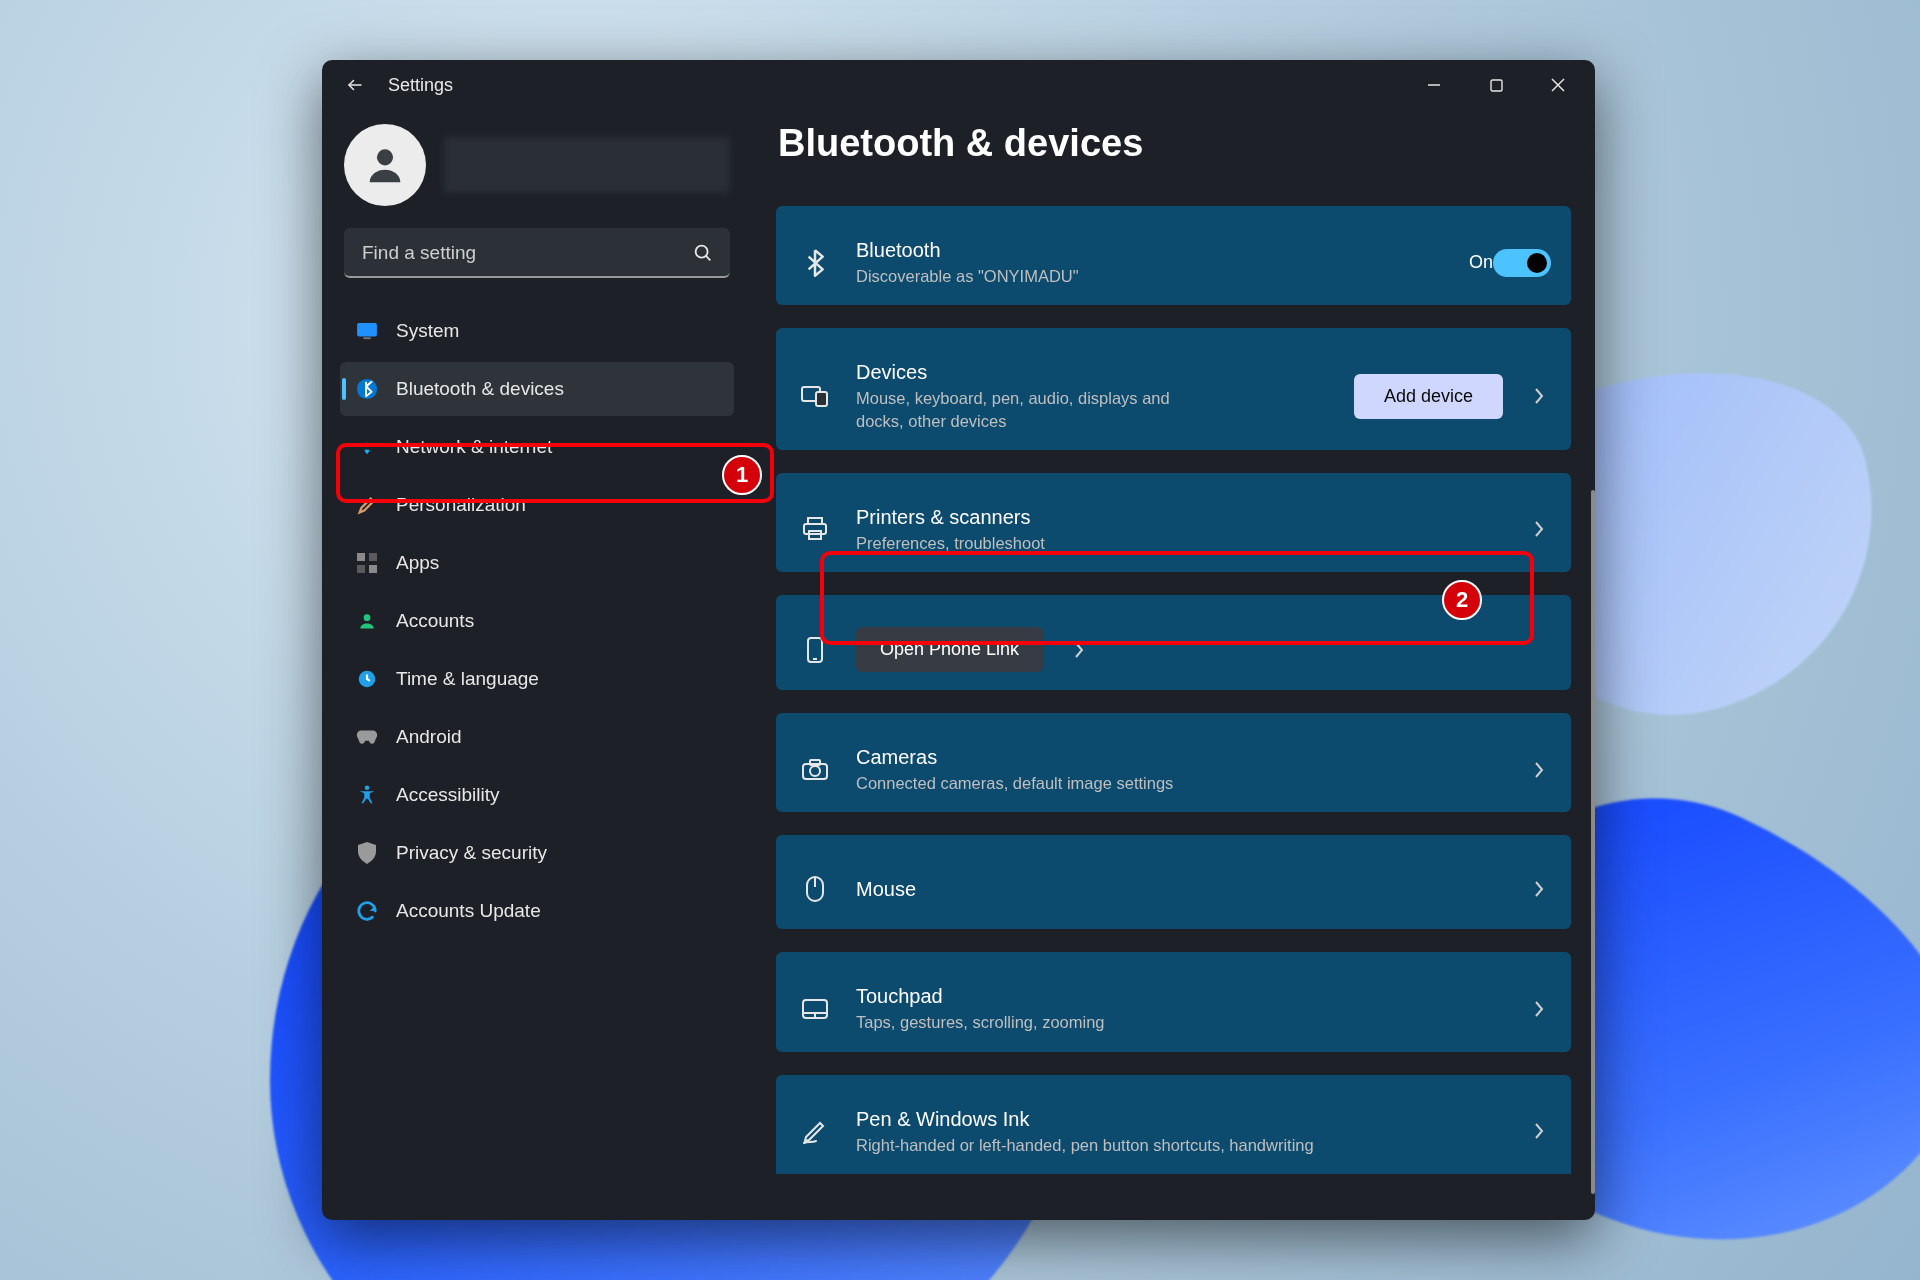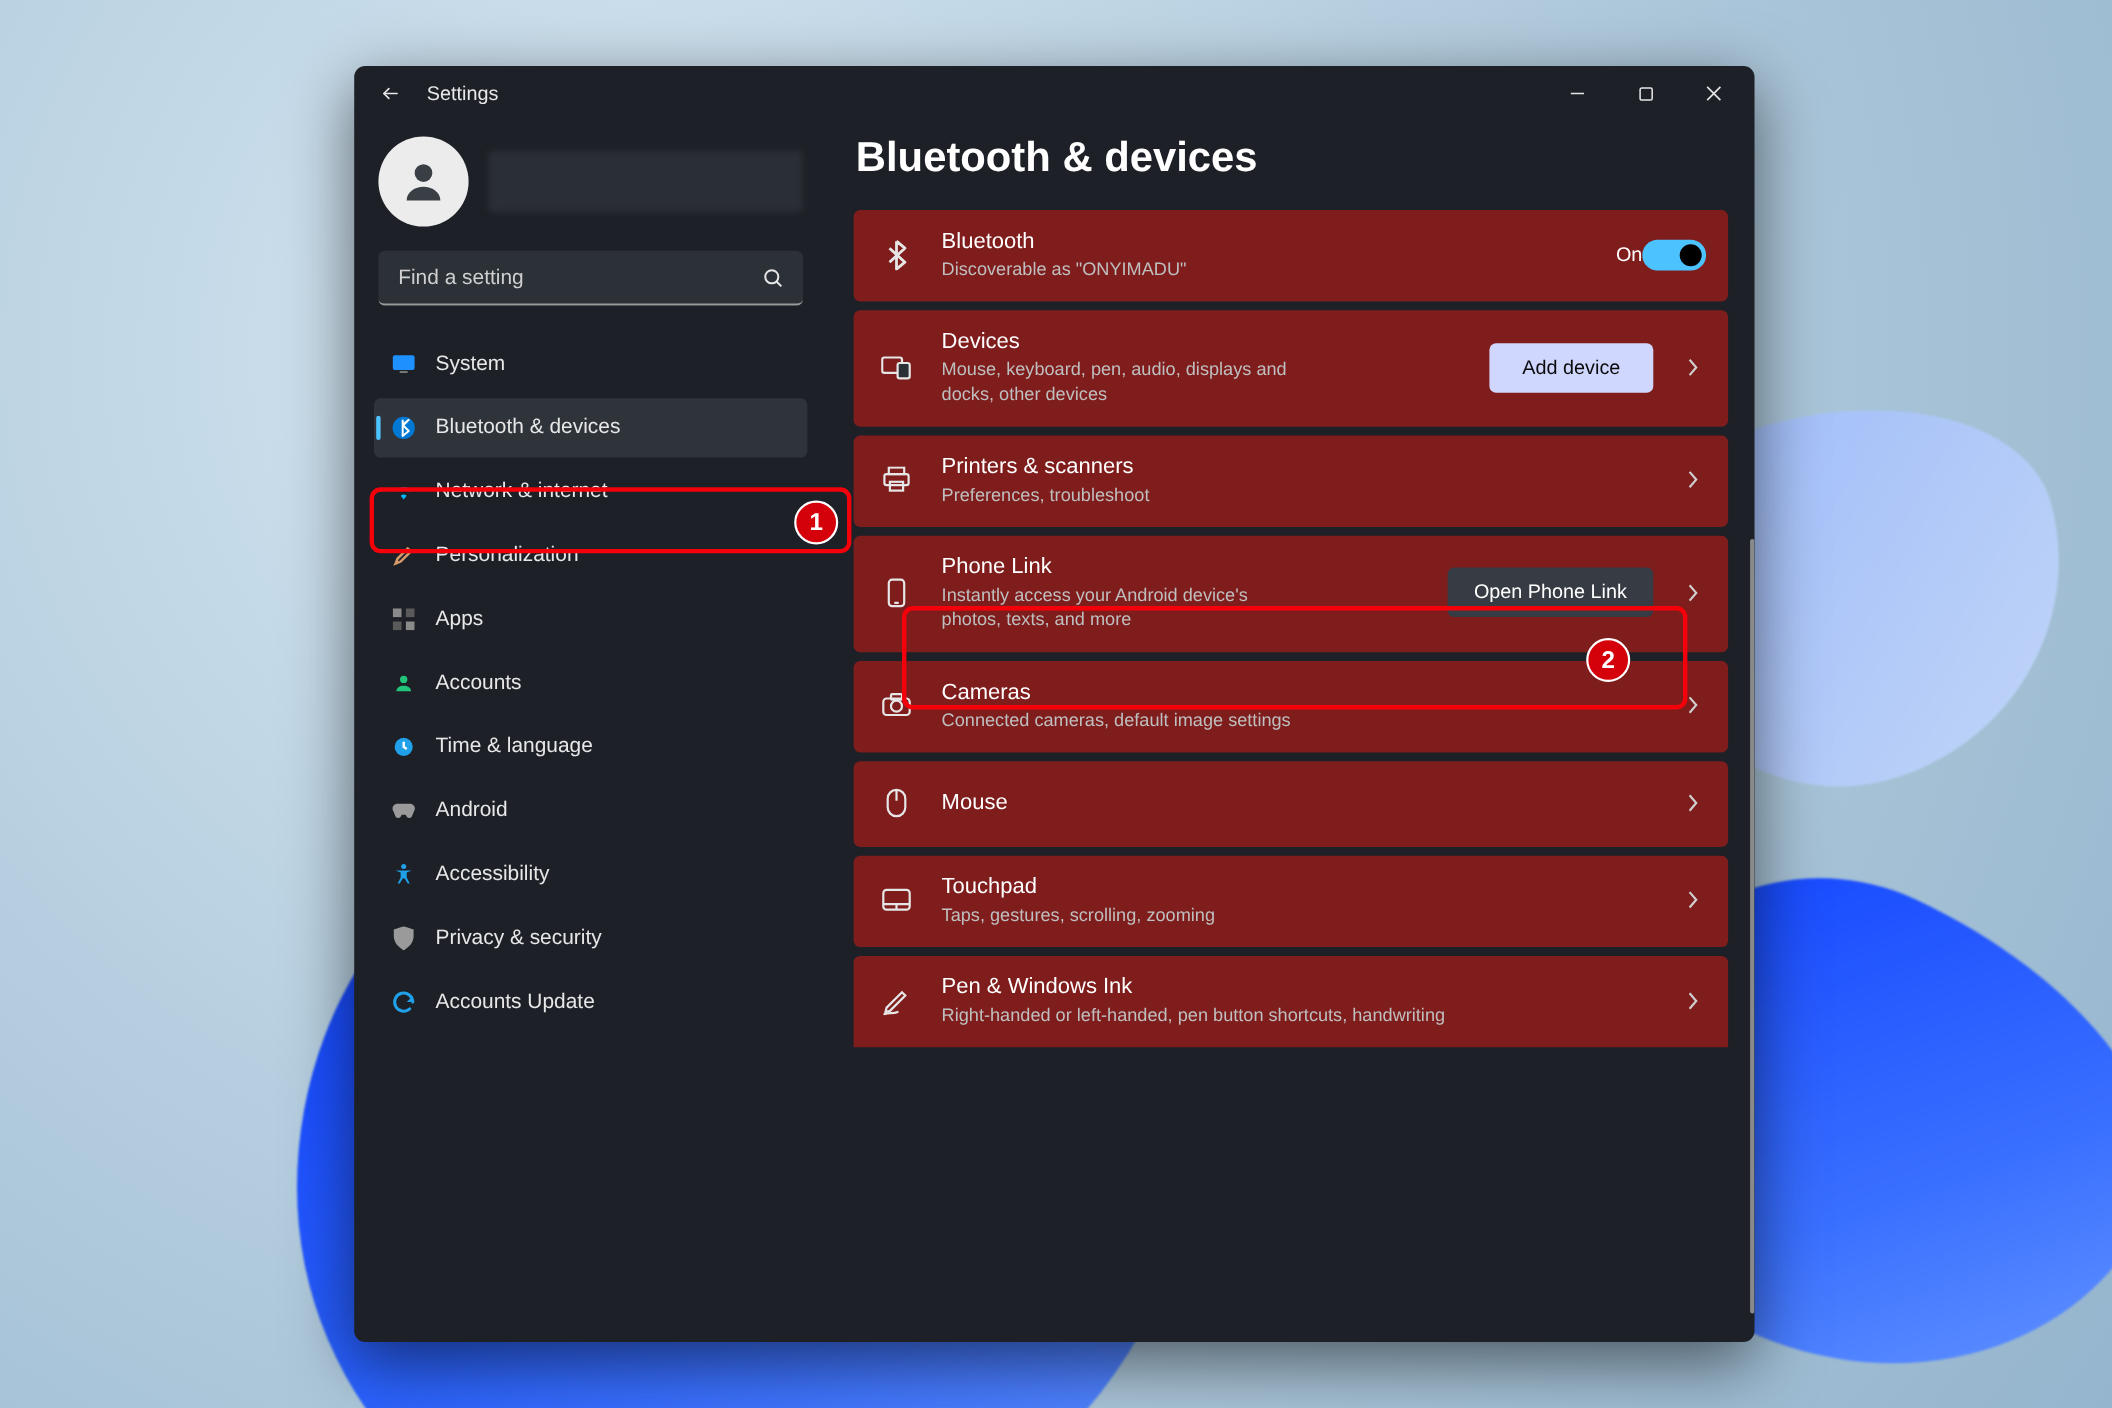--- a/index.html
+++ b/index.html
@@ -59,22 +59,22 @@
     position:absolute;width:36px;height:36px;border-radius:50%;background:#d4000a;border:2px solid #fff;
     display:flex;align-items:center;justify-content:center;color:#fff;font-size:22px;font-weight:700;
   }
 
   
   .content{flex:1;padding:6px 24px 0 24px;position:relative;min-width:0;}
   .pagetitle{font-size:38px;font-weight:600;color:#fff;margin:6px 0 26px 2px;}
 
   .cardlist{display:flex;flex-direction:column;gap:8px;}
   .card{
-    background:#7f1d1d;border-radius:6px;display:flex;align-items:center;
-    padding:16px 20px 18px 22px;gap:24px;min-height:44px;cursor:pointer;position:relative;
+    background:#0c4a6e;border-radius:6px;display:flex;align-items:center;
+    padding:32px 20px 18px 22px;gap:24px;min-height:44px;cursor:pointer;position:relative;margin-top:15px;
   }
   .cicon{width:34px;display:flex;align-items:center;justify-content:center;color:#e7e7e7;}
   .ctext{flex:1;min-width:0;}
   .ctitle{font-size:20px;color:#fff;line-height:1.25;}
   .csub{font-size:16.5px;color:#bfbfbf;line-height:1.35;margin-top:2px;max-width:330px;}
   .csub.wide{max-width:none;}
   .chev{width:24px;display:flex;align-items:center;justify-content:center;color:#cfcfcf;}
 
   .pillbtn{
     background:#373c44;color:#fff;border:none;border-radius:6px;
@@ -311,24 +311,20 @@
             </div>
           </div>
 
           <div class="card">
             <div class="cicon">
               <svg width="18" height="28" viewBox="0 0 18 28" fill="none" stroke="#e6e6e6" stroke-width="2">
                   <rect x="2" y="2" width="14" height="24" rx="3"></rect>
                   <line x1="7" y1="23" x2="11" y2="23"></line>
                 </svg>
             </div>
-            <div class="ctext">
-              <div class="ctitle">Phone Link</div>
-              <div class="csub">Instantly access your Android device's photos, texts, and more</div>
-            </div>
             <button class="pillbtn">Open Phone Link</button>
             <div class="chev">
               <svg width="12" height="18" viewBox="0 0 12 18" fill="none" stroke="#cfcfcf" stroke-width="2">
                   <polyline points="3 2 9 9 3 16"></polyline>
                 </svg>
             </div>
           </div>
 
           <div class="card">
             <div class="cicon">

